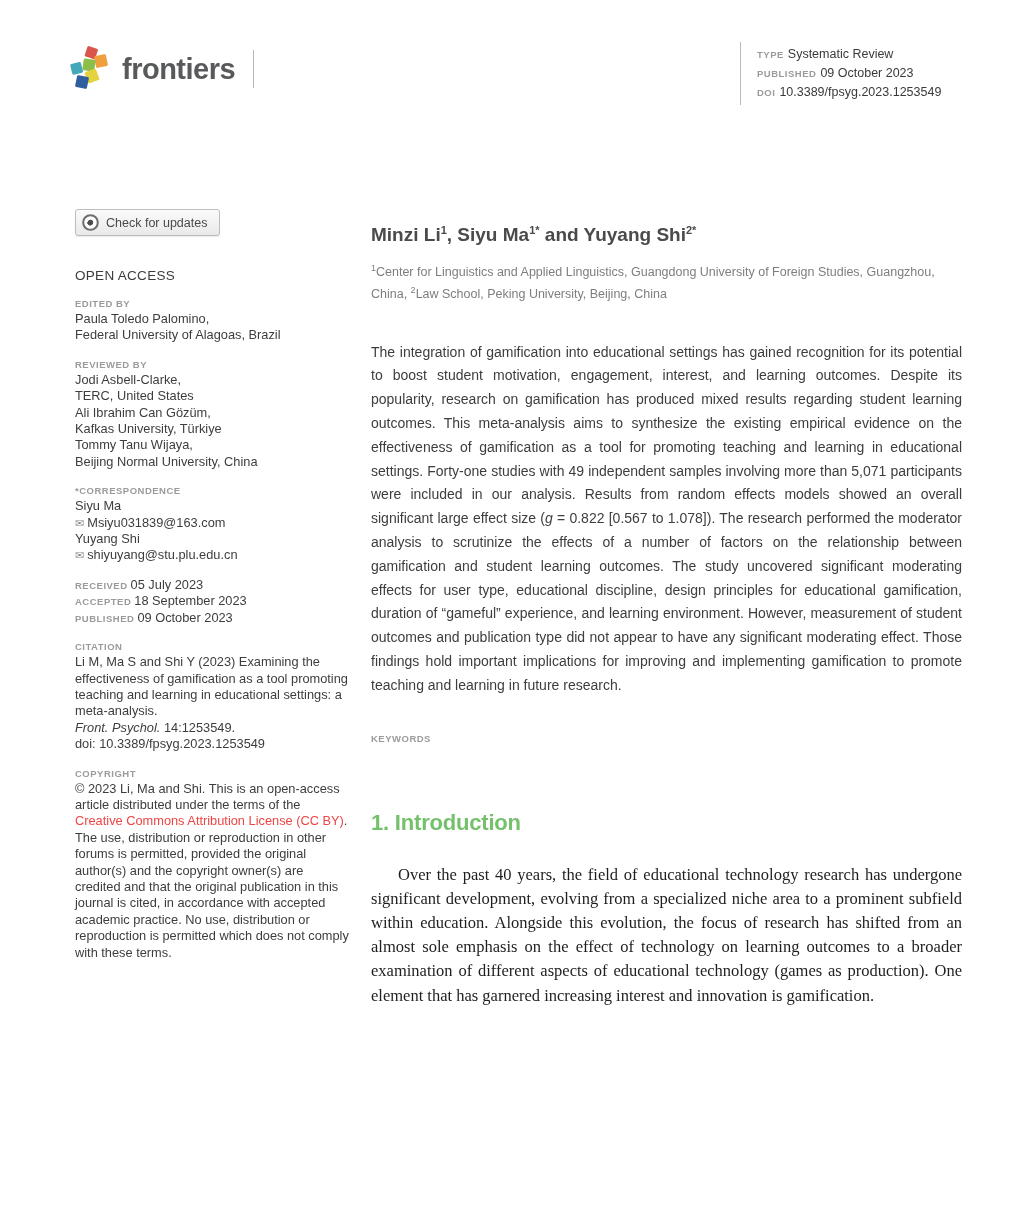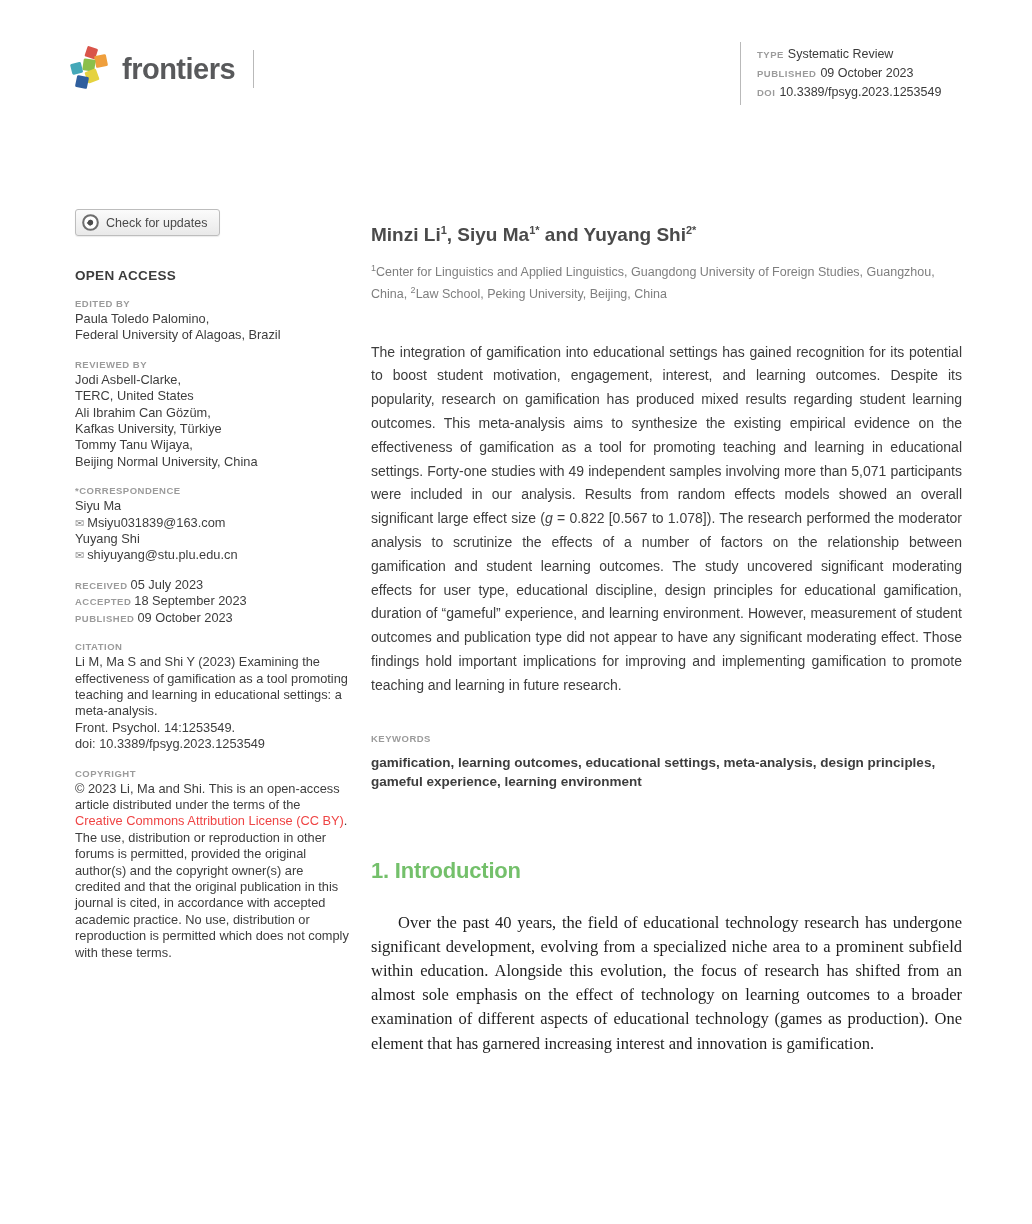--- a/index.html
+++ b/index.html
@@ -39,30 +39,30 @@
   .check-badge {
     display: inline-flex; align-items: center;
     border: 1px solid #bdbdbd; border-radius: 3px;
     background: linear-gradient(#fbfbfb, #e9e9e9);
     padding: 4px 12px 4px 6px; cursor: pointer;
     box-shadow: 0 1px 1px rgba(0,0,0,0.08);
   }
   .check-badge .cm { width: 17px; height: 17px; margin-right: 7px; }
   .check-badge .cb-label { font-size: 12.5px; color: #4a4a4a; }
 
-  .open-access { margin-top: 32px; font-size: 13.5px; font-weight: bold; color: #3c3c3c; letter-spacing: 0.3px; }
+  .open-access { margin-top: 32px; font-size: 13.5px; font-weight: normal; color: #3c3c3c; letter-spacing: 0.3px; }
 
   .sb-block { margin-top: 13px; }
   .sb-label { font-size: 9.5px; font-weight: bold; color: #9b9b9b; letter-spacing: 0.5px; line-height: 15px; }
   .sb-line { font-size: 12.8px; color: #3d3d3d; line-height: 16.4px; }
   .sb-inline-row { font-size: 12.8px; color: #3d3d3d; line-height: 16.4px; }
   .sb-inline-row .sb-label { margin-right: 3px; }
   .envelope { color: #8a8a8a; font-size: 11px; margin-right: 3px; }
   .cc-link { color: #ef4444; text-decoration: none; cursor: pointer; }
-  .italic { }
+  .italic { font-style: italic; }
 
   
   .main { position: absolute; left: 371px; top: 203px; width: 591px; }
   .title {
     font-size: 33px; line-height: 44px; font-weight: 600;
     color: #2e2e2e; letter-spacing: -0.3px;
   }
   .authors { margin-top: 21px; font-size: 19px; font-weight: 600; color: #4a4a4a; }
   .authors sup { font-size: 11px; }
   .affiliations { margin-top: 13px; font-size: 12.5px; color: #7e7e7e; line-height: 18px; }
@@ -171,20 +171,19 @@
   <div class="main">
 
 
     <div class="authors"><span>Minzi Li</span><sup>1</sup><span>, </span><span>Siyu Ma</span><sup>1*</sup><span> and </span><span>Yuyang Shi</span><sup>2*</sup></div>
 
     <div class="affiliations"><sup>1</sup><span>Center for Linguistics and Applied Linguistics, Guangdong University of Foreign Studies, Guangzhou, China, </span><sup>2</sup><span>Law School, Peking University, Beijing, China</span></div>
 
     <div class="abstract"><span>The integration of gamification into educational settings has gained recognition for its potential to boost student motivation, engagement, interest, and learning outcomes. Despite its popularity, research on gamification has produced mixed results regarding student learning outcomes. This meta-analysis aims to synthesize the existing empirical evidence on the effectiveness of gamification as a tool for promoting teaching and learning in educational settings. Forty-one studies with 49 independent samples involving more than 5,071 participants were included in our analysis. Results from random effects models showed an overall significant large effect size (</span><i>g</i><span> = 0.822 [0.567 to 1.078]). The research performed the moderator analysis to scrutinize the effects of a number of factors on the relationship between gamification and student learning outcomes. The study uncovered significant moderating effects for user type, educational discipline, design principles for educational gamification, duration of “gameful” experience, and learning environment. However, measurement of student outcomes and publication type did not appear to have any significant moderating effect. Those findings hold important implications for improving and implementing gamification to promote teaching and learning in future research.</span></div>
 
     <div class="kw-label">KEYWORDS</div>
-    <div class="keywords">gamification, learning outcomes, educational settings, meta-analysis, design principles, gameful experience, learning environment</div>
 
     <h2 class="section-heading">1. Introduction</h2>
 
     <p class="body-para">Over the past 40 years, the field of educational technology research has undergone significant development, evolving from a specialized niche area to a prominent subfield within education. Alongside this evolution, the focus of research has shifted from an almost sole emphasis on the effect of technology on learning outcomes to a broader examination of different aspects of educational technology (games as production). One element that has garnered increasing interest and innovation is gamification.</p>
   </div>
 
 </div>
 
 </body></html>

